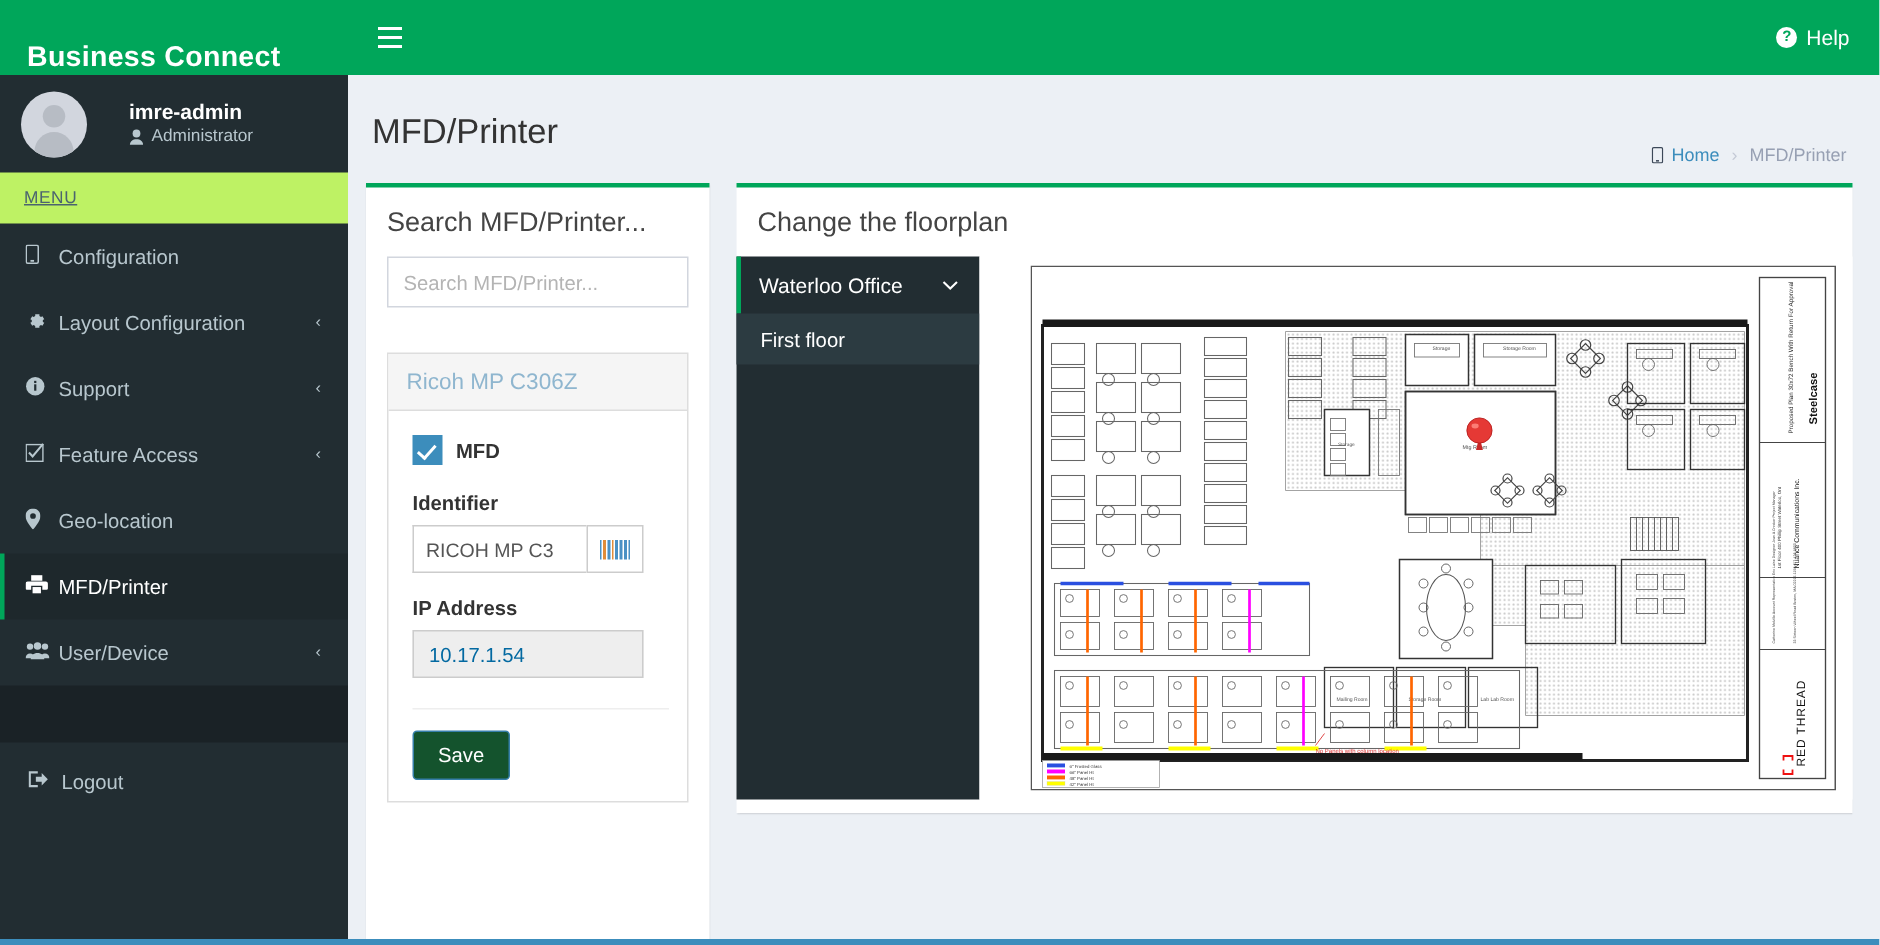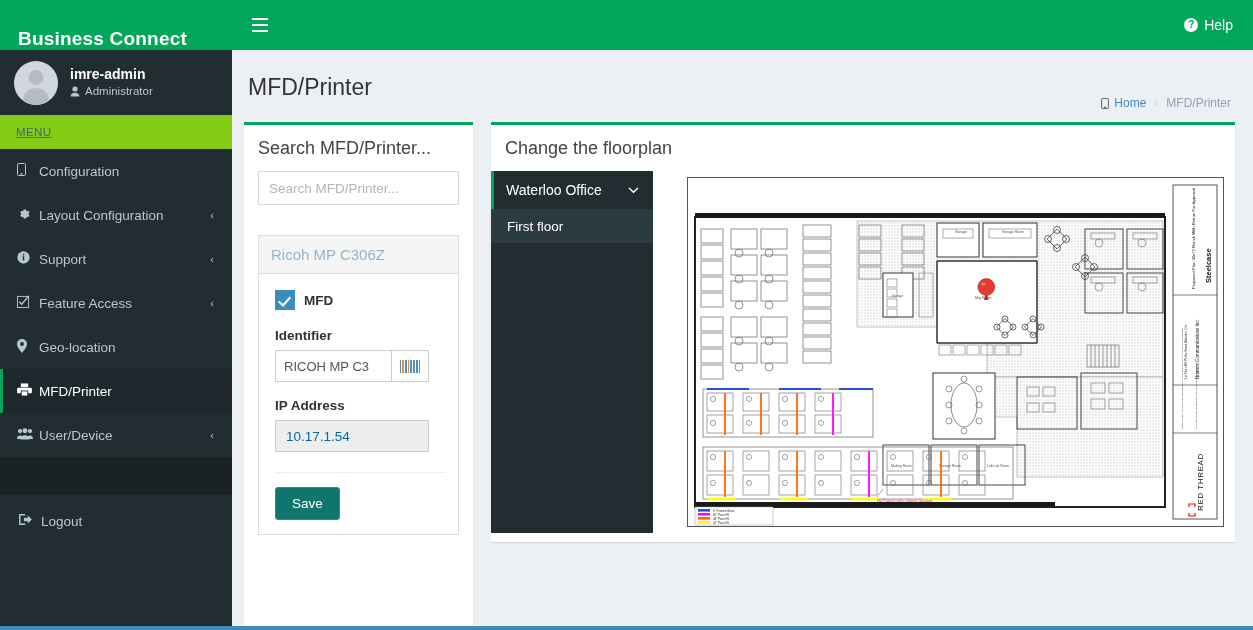--- a/index.html
+++ b/index.html
@@ -55,27 +55,27 @@
   .avatar::before {
     content: ""; position: absolute; left: 50%; top: 9px;
     transform: translateX(-50%); width: 15px; height: 15px;
     border-radius: 50%; background: #b7bcc4;
   }
   .avatar::after {
     content: ""; position: absolute; left: 50%; top: 27px;
     transform: translateX(-50%); width: 26px; height: 20px;
     border-radius: 13px 13px 0 0; background: #b7bcc4;
   }
-  .user-info { margin-left: 12px; line-height: 1.35; }
+  .user-info { margin-left: 28px; line-height: 1.35; }
   .user-name { color: #fff; font-size: 14px; font-weight: bold; }
   .user-role {
     color: #b8c7ce; font-size: 11.5px; display: flex; align-items: center; gap: 5px;
   }
   .menu-header {
-    background: #84cc16; color: #4b646f; font-size: 11.5px;
+    background: #bef264; color: #4b646f; font-size: 11.5px;
     padding: 11px 16px 11px 16px; letter-spacing: .4px; text-decoration: underline;
   }
   .menu a {
     display: flex; align-items: center; height: 44px; padding: 0 14px 0 14px;
     color: #b8c7ce; font-size: 13.5px; text-decoration: none;
     border-left: 3px solid transparent; cursor: pointer;
   }
   .menu a .mi { width: 22px; flex: none; font-size: 13px; text-align: left; }
   .menu a .lbl { flex: 1; }
   .menu a .arrow { font-size: 11px; color: #b8c7ce; margin-right: 4px; }
@@ -157,21 +157,21 @@
   .barcode i:nth-child(4) { background: #e08c3a; }
   .barcode i:nth-child(6) { width: 2.5px; }
 
   .ip-input {
     width: 154px; height: 32px; border: 1px solid #ccc; background: #eee;
     padding: 4px 10px; font-size: 13.5px; color: #0369a1; outline: none;
     font-family: "Liberation Sans", sans-serif;
   }
   .divider { border-top: 1px solid #eee; margin: 20px 0 14px 0; }
   .btn-save {
-    background: #0f766e; border: 1px solid #367fa9; color: #fff;
+    background: #14532d; border: 1px solid #367fa9; color: #fff;
     font-size: 13.5px; padding: 8px 16px; cursor: pointer; border-radius: 3px;
     font-family: "Liberation Sans", sans-serif;
   }
 
   
   .right-box { flex: 1; max-width: 744px; min-height: 420px; }
   .fp-area { display: flex; align-items: stretch; }
   .fp-menu { width: 162px; background: #222d32; flex: none; }
   .fp-menu .fp-item {
     display: flex; align-items: center; justify-content: space-between;

